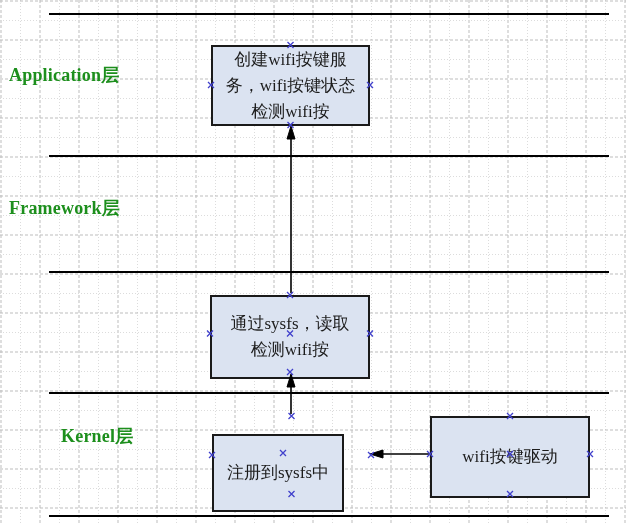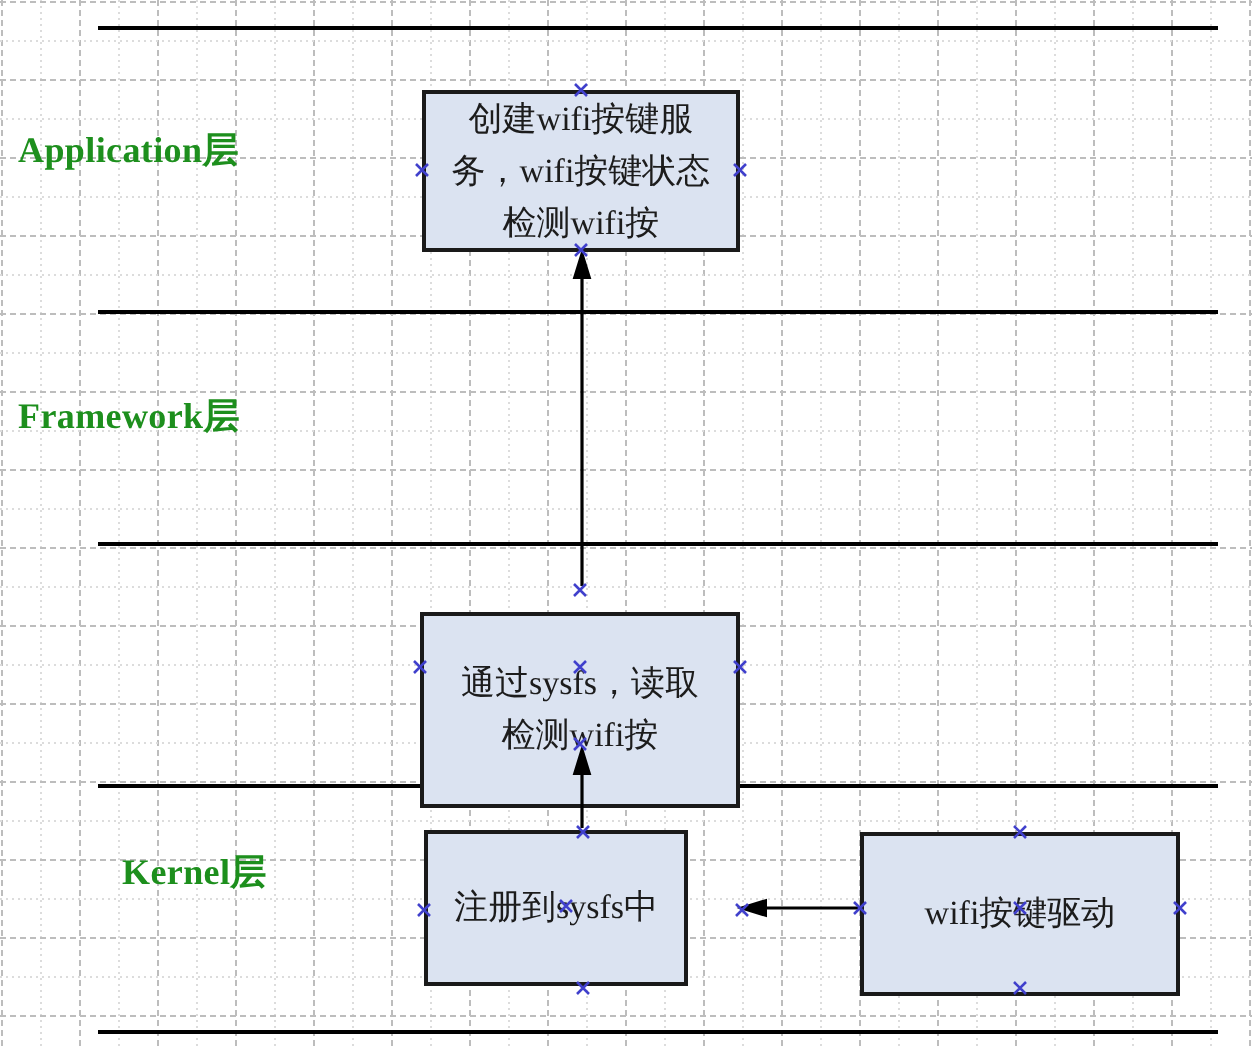--- a/index.html
+++ b/index.html
@@ -109,26 +109,26 @@
   <div class="layer-label" style="left:9px;top:63px">Application层</div>
   <div class="layer-label" style="left:9px;top:196px">Framework层</div>
   <div class="layer-label" style="left:61px;top:424px">Kernel层</div>
 
   <div class="shape-box" style="left:211px;top:45px;width:159px;height:81px">
     <span class="line">创建wifi按键服</span>
     <span class="line">务，wifi按键状态</span>
     <span class="line">检测wifi按</span>
   </div>
 
-  <div class="shape-box" style="left:210px;top:306px;width:160px;height:98px">
+  <div class="shape-box" style="left:210px;top:295px;width:160px;height:84px">
     <span class="line">通过sysfs，读取</span>
     <span class="line">检测wifi按</span>
   </div>
 
-  <div class="shape-box" style="left:212px;top:415px;width:132px;height:78px">
+  <div class="shape-box" style="left:212px;top:434px;width:132px;height:78px">
     <span class="line">注册到sysfs中</span>
   </div>
 
   <div class="shape-box" style="left:430px;top:416px;width:160px;height:82px">
     <span class="line">wifi按键驱动</span>
   </div>
 
   <svg class="layer-fill" width="626" height="524">
     <g class="connector">
       <line x1="291" y1="138" x2="291" y2="293"></line>

